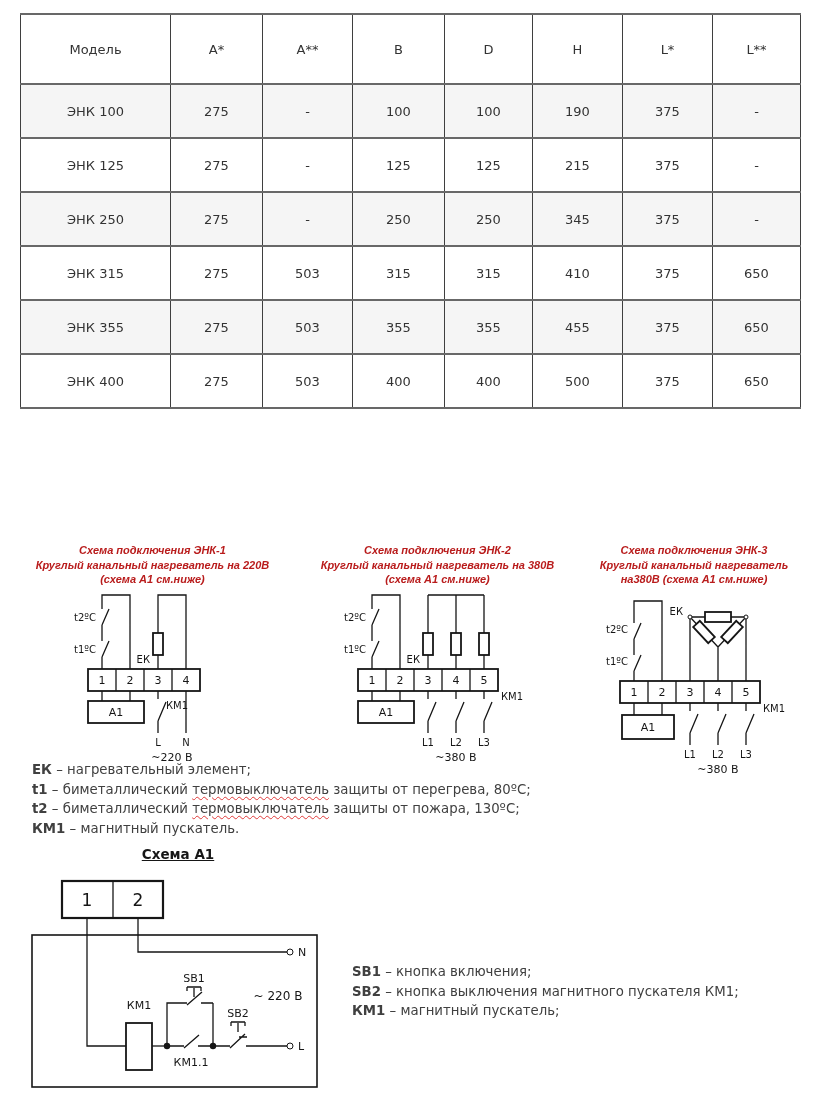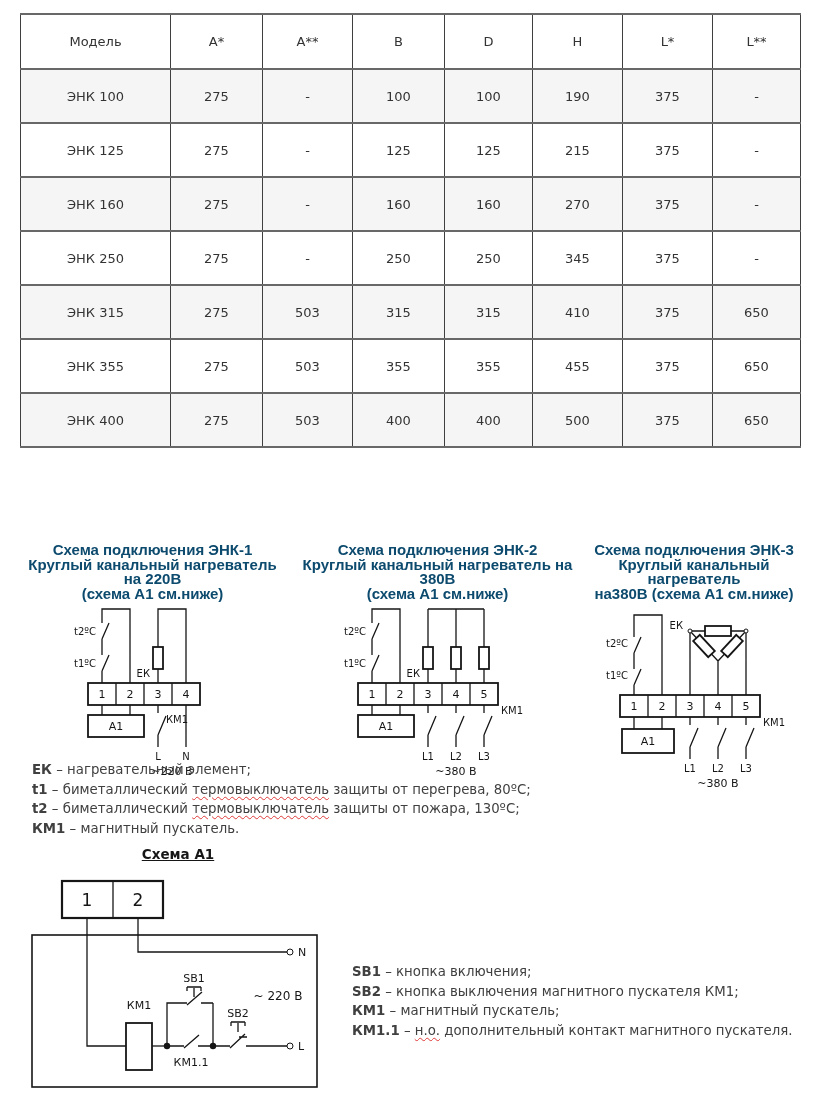--- a/index.html
+++ b/index.html
@@ -13,33 +13,33 @@
   .spec-table {
     position:absolute; left:20px; top:13px; width:780px;
     border-collapse:collapse; table-layout:fixed;
     font-size:13px; color:#333;
   }
   .spec-table th, .spec-table td {
     border-left:1px solid #3f3f3f; border-right:1px solid #3f3f3f;
     border-top:2px solid #686868; border-bottom:2px solid #686868;
     text-align:center; vertical-align:middle; font-weight:normal; padding:0;
   }
-  .spec-table thead tr { height:55px; background:#ffffff; }
+  .spec-table thead tr { height:70px; background:#ffffff; }
   .spec-table tbody tr { height:54px;padding-left:48px; }
   .spec-table tbody tr:nth-child(odd) { background:#f5f5f5; }
   .spec-table tbody tr:nth-child(even) { background:#ffffff; }
 
   
   .dia { position:absolute; text-align:center; }
   #dia1 { left:20px;  top:543px; width:265px; }
   #dia2 { left:300px; top:543px; width:275px; }
   #dia3 { left:578px; top:543px; width:232px; }
   .dia-title {
     font-family:"Liberation Sans", sans-serif; font-weight:bold;
-    font-size:15px; line-height:14.5px; color:#0c4a6e;
+    font-size:11px; line-height:14.5px; color:#b91c1c;font-style:italic;
   }
   .dia svg { display:block; margin:2px auto 0 auto; }
 
   svg .wire { stroke:#161616; stroke-width:1.3; fill:none; }
   svg .thick { stroke:#161616; stroke-width:1.8; fill:#fff; }
   svg .box  { stroke:#161616; stroke-width:1.8; fill:#fff; }
   svg .lbl  { font-family:"DejaVu Sans", sans-serif; font-size:10px; fill:#161616; }
   svg .num  { font-family:"DejaVu Sans", sans-serif; font-size:11px; fill:#161616; }
   svg .bignum { font-family:"DejaVu Sans", sans-serif; font-size:17px; fill:#161616; }
   svg .volt { font-family:"DejaVu Sans", sans-serif; font-size:11px; fill:#161616; }
@@ -107,30 +107,20 @@
         <td>ЭНК 125</td>
           <td>275</td>
           <td>-</td>
           <td>125</td>
           <td>125</td>
           <td>215</td>
           <td>375</td>
           <td>-</td>
       </tr>
       <tr>
-        <td>ЭНК 160</td>
-          <td>275</td>
-          <td>-</td>
-          <td>160</td>
-          <td>160</td>
-          <td>270</td>
-          <td>375</td>
-          <td>-</td>
-      </tr>
-      <tr>
         <td>ЭНК 250</td>
           <td>275</td>
           <td>-</td>
           <td>250</td>
           <td>250</td>
           <td>345</td>
           <td>375</td>
           <td>-</td>
       </tr>
       <tr>
@@ -342,16 +332,15 @@
       <circle class="node" cx="265" cy="176" r="3" stroke-width="1.4"></circle>
       <text class="num" x="273" y="180" text-anchor="start">L</text>
     </g>
     <text class="num" x="253" y="130" text-anchor="middle" style="font-size:12px">~ 220 В</text>
   </svg>
 
   <div class="legend" id="legend2">
     <div><b>SB1</b><span> – кнопка включения;</span></div>
     <div><b>SB2</b><span> – кнопка выключения магнитного пускателя КМ1;</span></div>
     <div><b>КМ1</b><span> – магнитный пускатель;</span></div>
-    <div><b>КМ1.1</b><span> – </span><span class="wavy">н.о.</span><span> дополнительный контакт магнитного пускателя.</span></div>
   </div>
 
 </div>
 
 </body></html>

